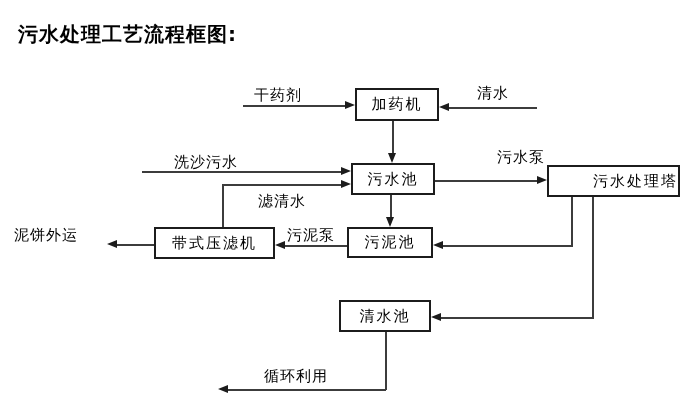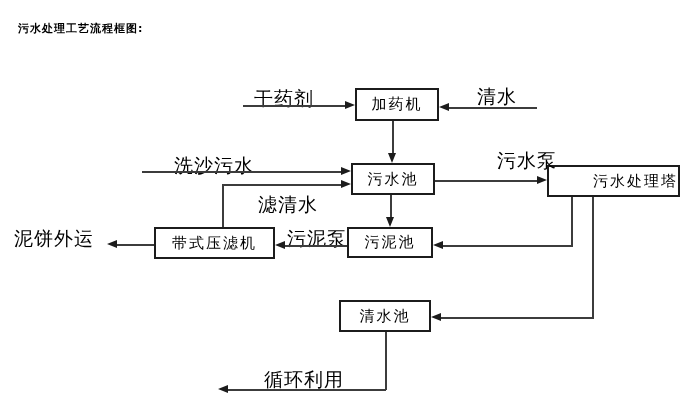--- a/index.html
+++ b/index.html
@@ -3,30 +3,30 @@
 <meta charset="utf-8">
 <style>
   html,body{margin:0;padding:0;background:#ffffff;}
   .canvas{
     position:relative;width:700px;height:420px;background:#ffffff;
     font-family:"DejaVu Sans","Liberation Sans",sans-serif;
     color:#000;overflow:hidden;
   }
   .title{
     position:absolute;left:18px;top:21px;
-    font-size:11px;font-weight:bold;letter-spacing:1px;white-space:nowrap;
+    font-size:20px;font-weight:bold;letter-spacing:1px;white-space:nowrap;
   }
   .node{
     position:absolute;box-sizing:border-box;
     border:2px solid #1c1c1c;background:#ffffff;
     display:flex;align-items:center;justify-content:center;
     font-size:15px;letter-spacing:2px;white-space:nowrap;
   }
   .lbl{
-    position:absolute;font-size:19px;letter-spacing:1px;white-space:nowrap;
+    position:absolute;font-size:15px;letter-spacing:1px;white-space:nowrap;
   }
   .hl{position:absolute;height:1.6px;background:#3c3c3c;}
   .vl{position:absolute;width:1.6px;background:#3c3c3c;}
   .ar{position:absolute;width:0;height:0;}
   .ar-r{border-top:4.5px solid transparent;border-bottom:4.5px solid transparent;border-left:10px solid #1c1c1c;}
   .ar-l{border-top:4.5px solid transparent;border-bottom:4.5px solid transparent;border-right:10px solid #1c1c1c;}
   .ar-d{border-left:4.5px solid transparent;border-right:4.5px solid transparent;border-top:10px solid #1c1c1c;}
 </style>
 </head>
 <body>

